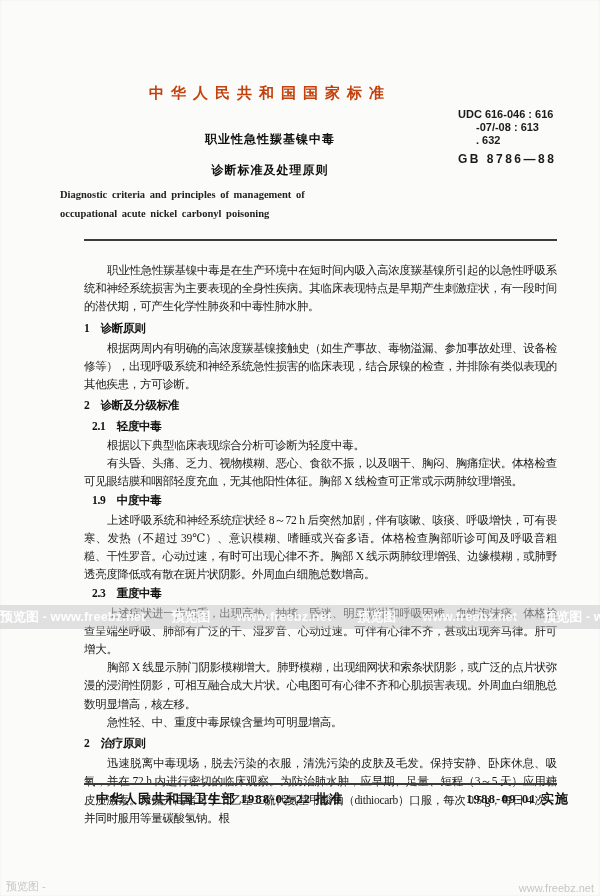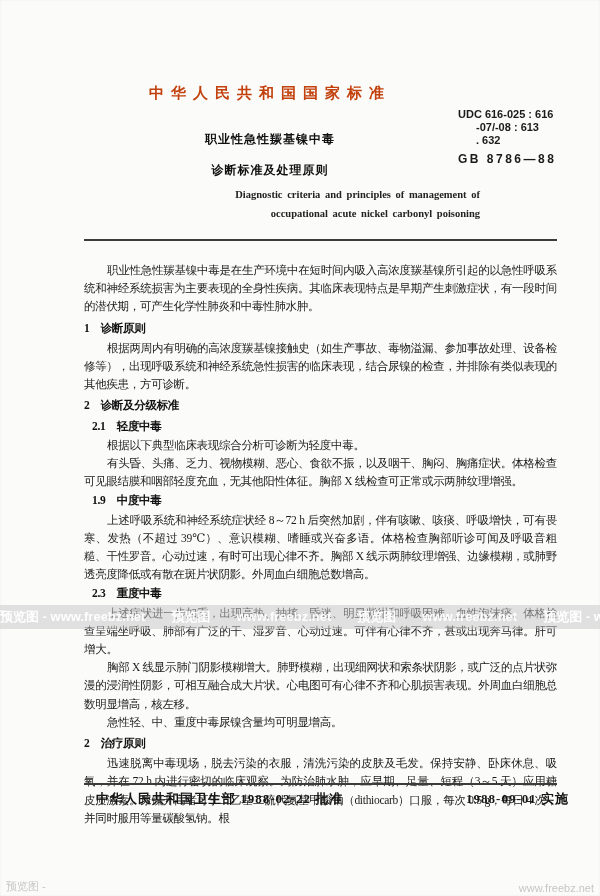--- a/index.html
+++ b/index.html
@@ -19,21 +19,21 @@
     font-size:11px;font-weight:bold;line-height:13px;color:#1a1a1a;
     font-family:"Liberation Sans","DejaVu Sans",sans-serif;
   }
   .udc-block .indent{padding-left:18px;}
   .gb-num{margin-top:6px;font-size:12px;letter-spacing:2.5px;}
   .title-cn{
     position:absolute;top:124px;left:80px;width:380px;text-align:center;
     font-size:12px;font-weight:bold;letter-spacing:1px;line-height:31px;color:#111;
   }
   .title-en{
-    position:absolute;top:185px;left:60px;width:420px;text-align:right;
+    position:absolute;top:185px;left:60px;width:420px;text-align:left;
     font-size:10.5px;font-weight:bold;line-height:19px;word-spacing:2px;color:#222;
   }
   .top-rule{
     position:absolute;top:239px;left:84px;width:473px;height:2px;background:#3c3c3c;
   }
   
   .doc-body{
     position:absolute;top:261px;left:84px;width:473px;
     font-size:11.5px;letter-spacing:-0.3px;line-height:18.2px;
     text-align:justify;color:#1b1b1b;
@@ -66,21 +66,21 @@
   .wm-br{right:6px;}
 </style>
 </head>
 <body>
 
 <div class="page">
 
   <div class="std-label">中华人民共和国国家标准</div>
 
   <div class="udc-block">
-    <div>UDC 616-025 : 616</div>
+    <div>UDC 616-046 : 616</div>
     <div class="indent">-07/-08 : 613</div>
     <div class="indent">. 632</div>
     <div class="gb-num">GB 8786—88</div>
   </div>
 
   <div class="title-cn">
     <div>职业性急性羰基镍中毒</div>
     <div>诊断标准及处理原则</div>
   </div>
 

